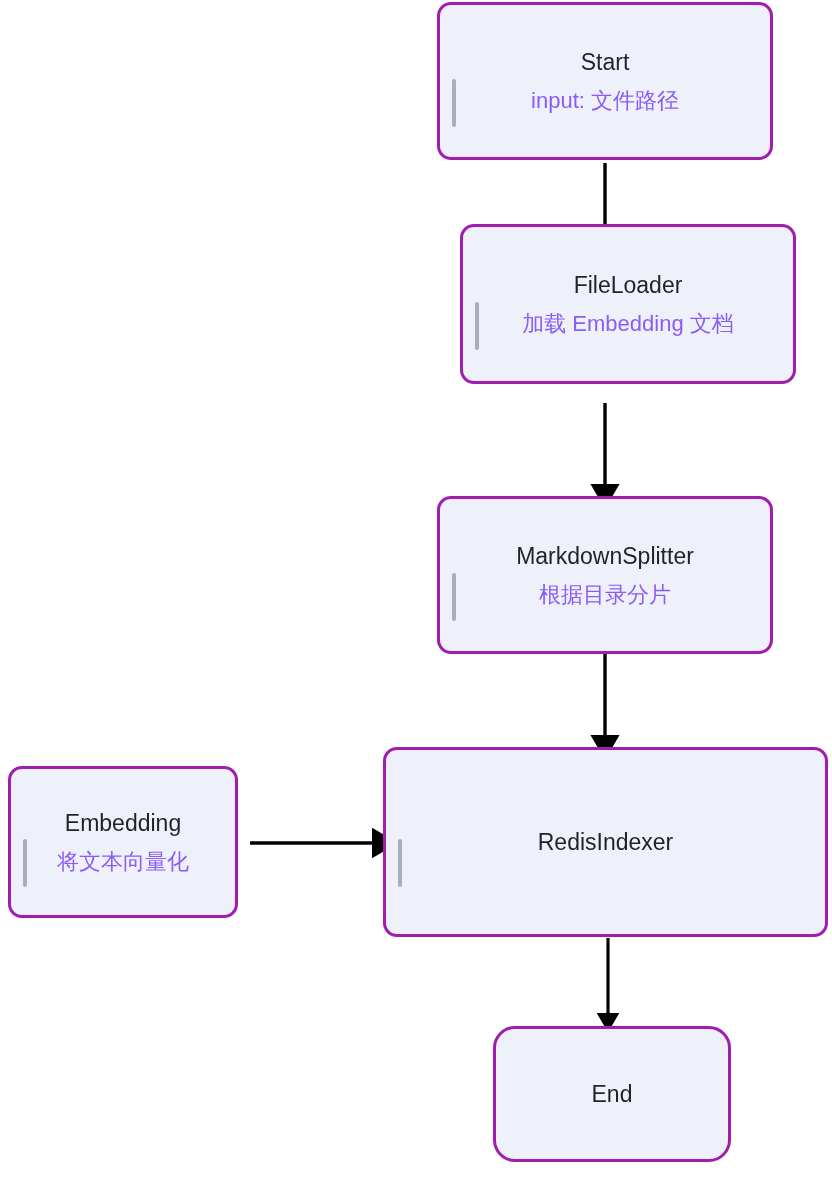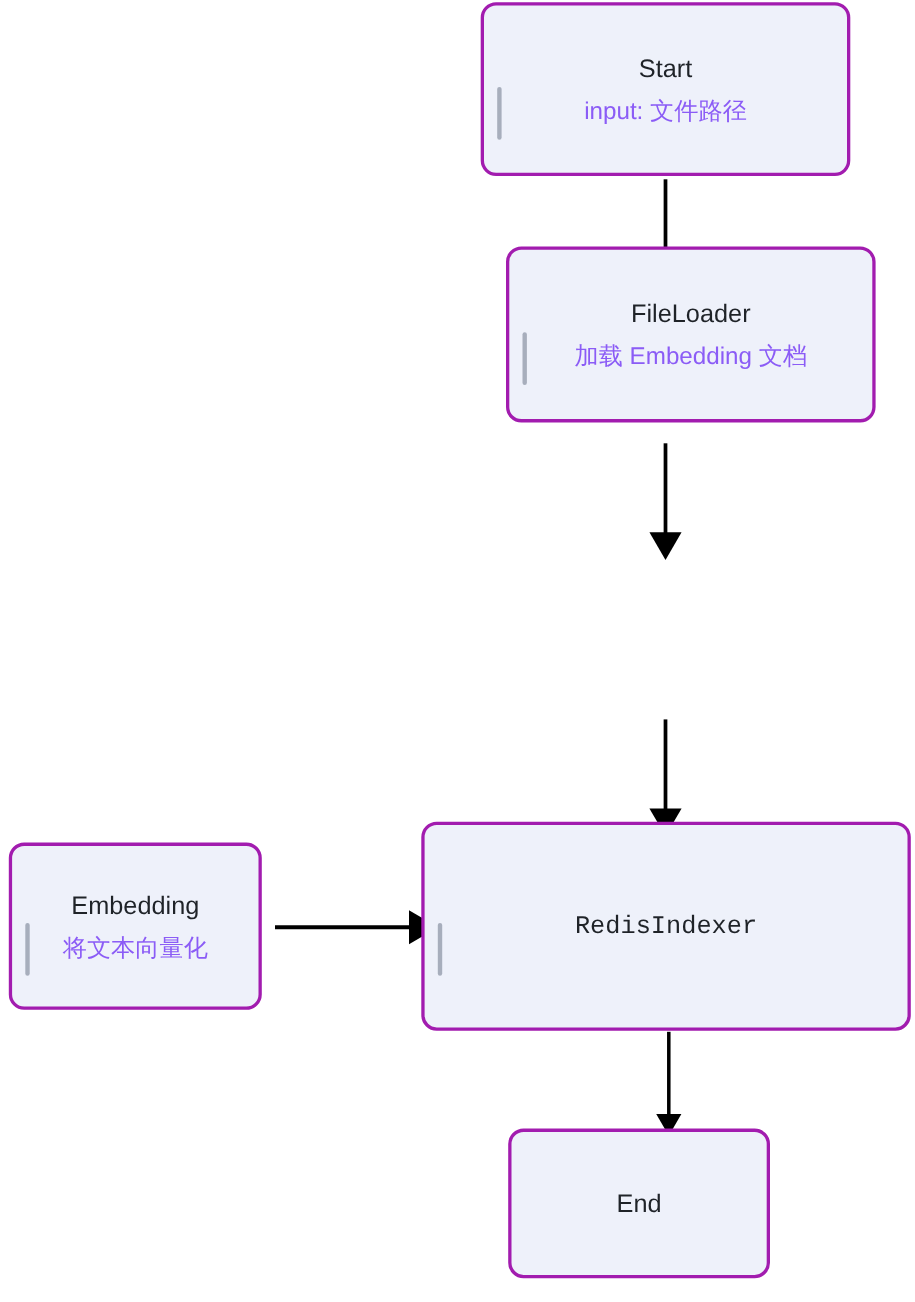--- a/index.html
+++ b/index.html
@@ -103,29 +103,34 @@
     <div class="node-title">Start</div>
     <div class="node-subtitle">input: 文件路径</div>
   </div>
 
   <div class="node" style="left:437px; top:224px; width:336px; height:160px;margin-left:23px;">
     <div class="accent-bar" style="left:12px; top:75px; height:48px;"></div>
     <div class="node-title">FileLoader</div>
     <div class="node-subtitle">加载 Embedding 文档</div>
   </div>
 
+  <div class="node" style="left:437px; top:496px; width:336px; height:158px;">
+    <div class="accent-bar" style="left:12px; top:74px; height:48px;"></div>
+    <div class="node-title">MarkdownSplitter</div>
+    <div class="node-subtitle">根据目录分片</div>
+  </div>
 
   <div class="node" style="left:8px; top:766px; width:230px; height:152px;">
     <div class="accent-bar" style="left:12px; top:70px; height:48px;"></div>
     <div class="node-title">Embedding</div>
     <div class="node-subtitle">将文本向量化</div>
   </div>
 
-  <div class="node" style="left:383px; top:747px; width:445px; height:190px;font-family:Liberation Mono, monospace;">
+  <div class="node" style="left:383px; top:747px; width:445px; height:190px;">
     <div class="accent-bar" style="left:12px; top:89px; height:48px;"></div>
     <div class="node-title">RedisIndexer</div>
   </div>
 
-  <div class="node" style="left:462px; top:1026px; width:238px; height:136px;">
+  <div class="node" style="left:493px; top:1026px; width:238px; height:136px;border-radius:22px;">
     <div class="node-title">End</div>
   </div>
 
 </div>
 
 </body></html>

